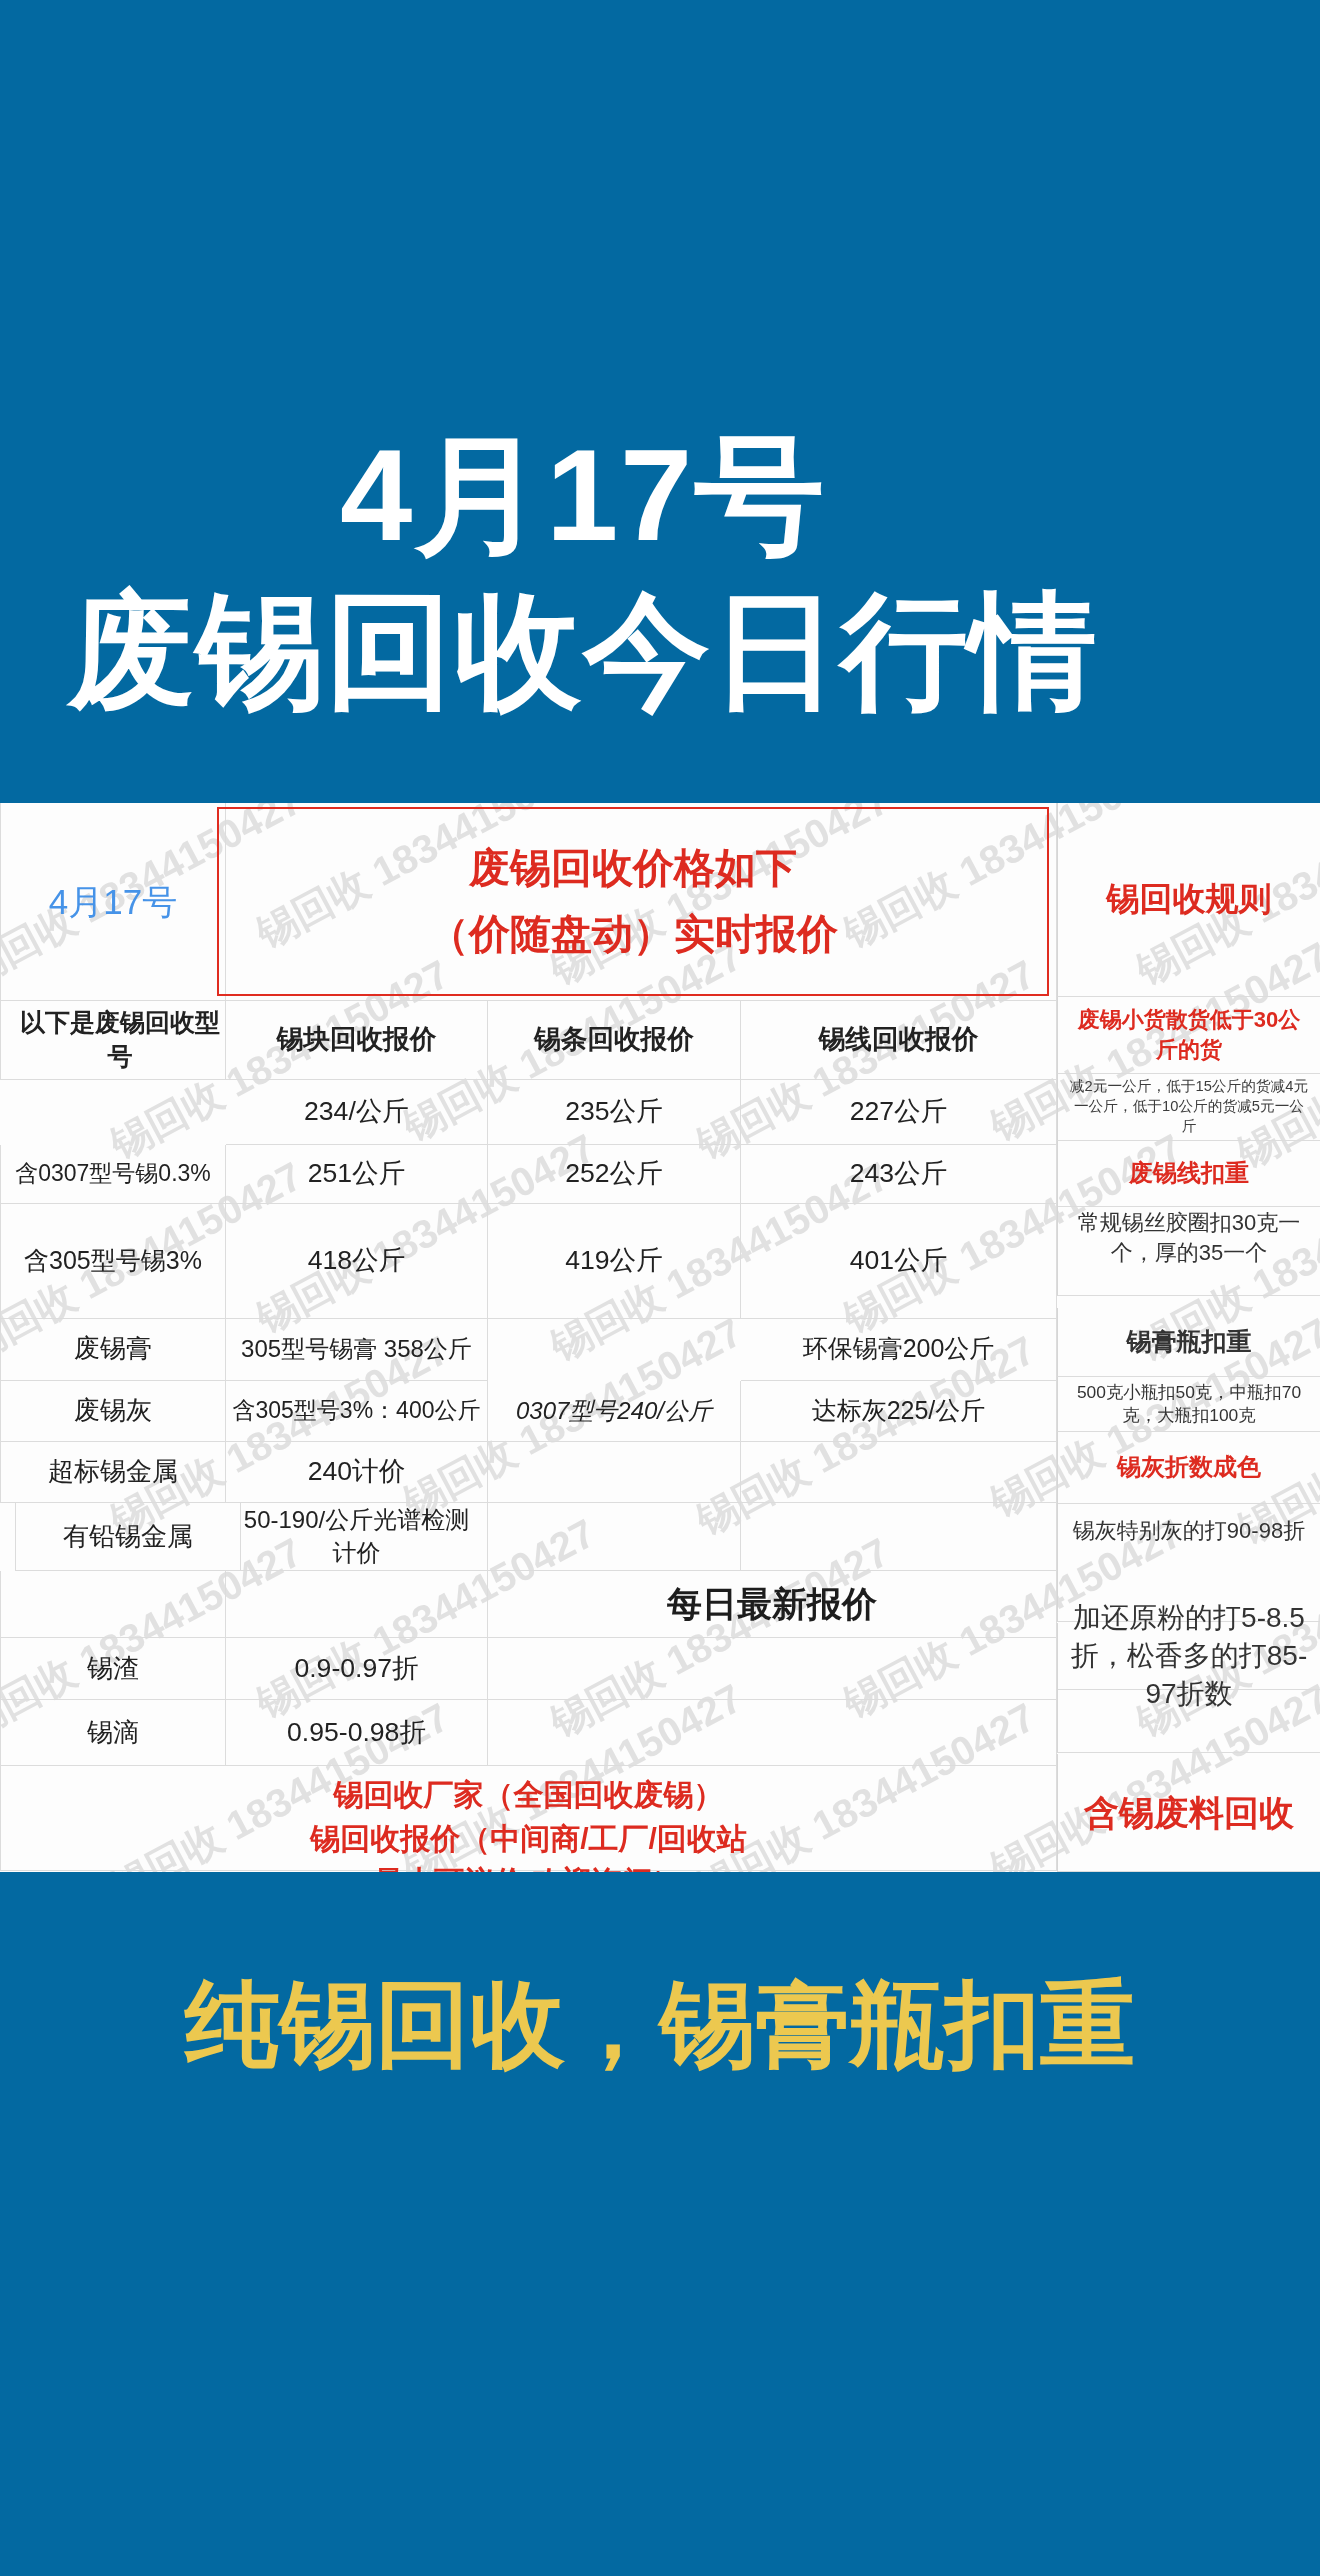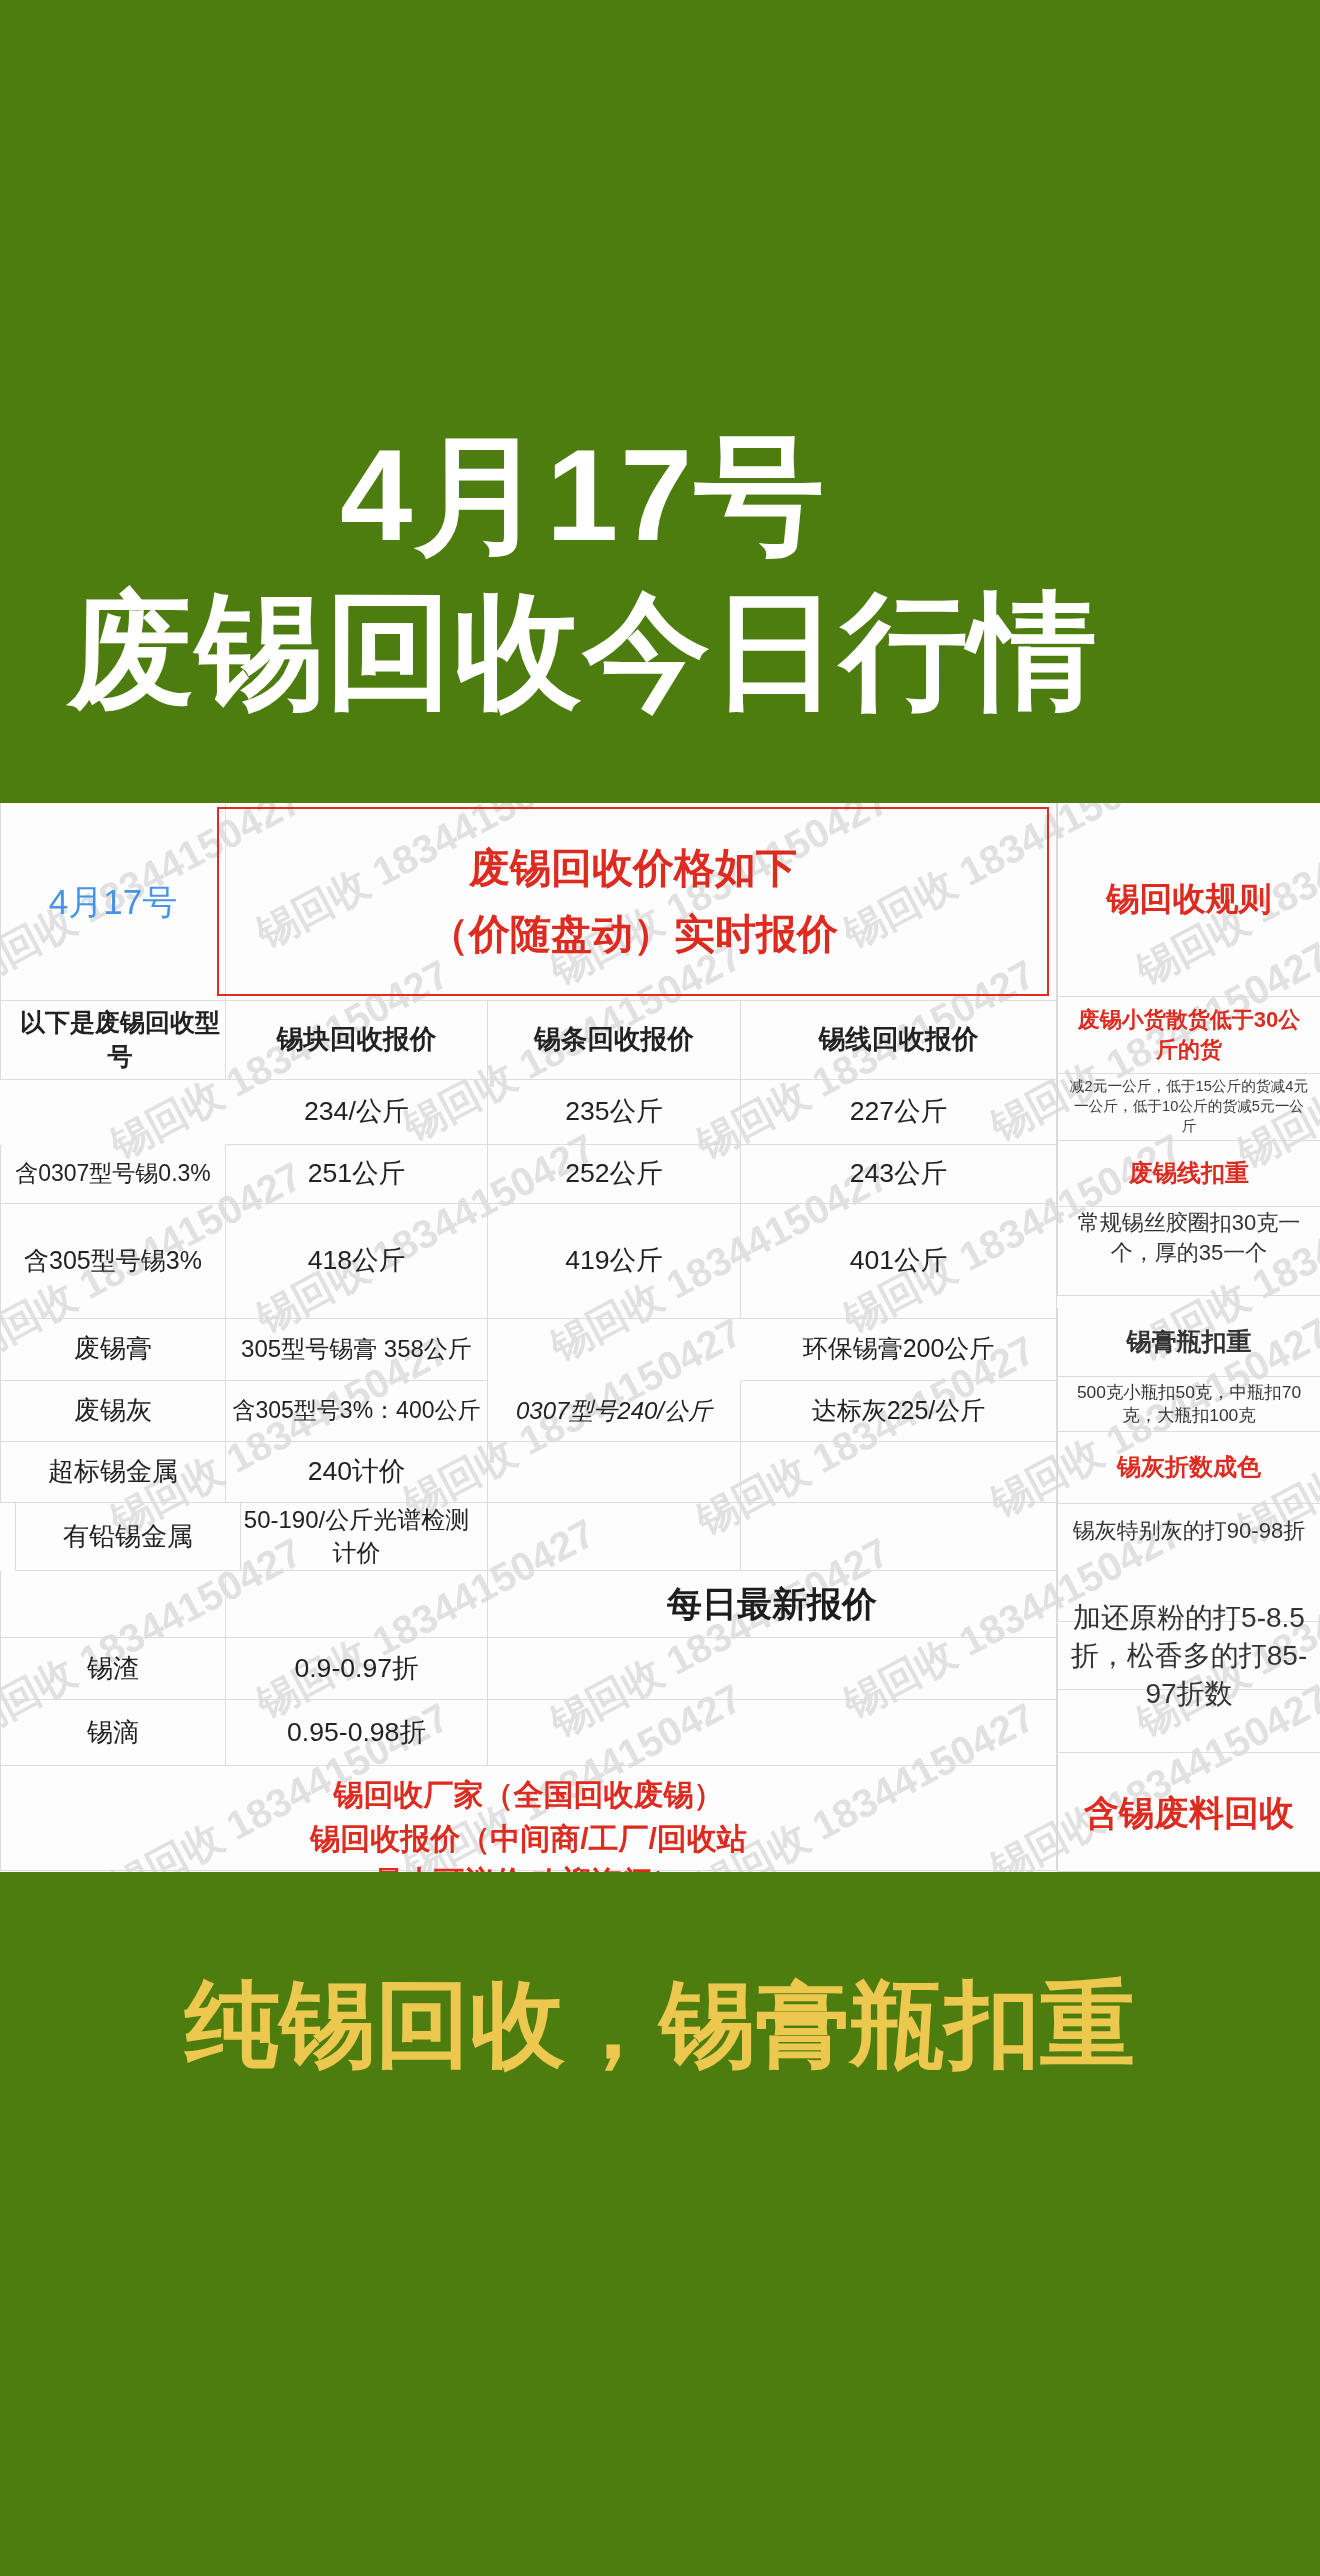--- a/index.html
+++ b/index.html
@@ -1,16 +1,16 @@
 <!DOCTYPE html>
 <html style="font-size:14.7px"><head>
 <meta charset="utf-8">
 <style>
   html,body{margin:0;padding:0;background:#000;}
-  .page{position:relative;width:1320px;height:2576px;background:#4d7c0f;overflow:hidden;
+  .page{position:relative;width:1320px;height:2576px;background:#0369a1;overflow:hidden;
         font-family:"Liberation Sans","DejaVu Sans",sans-serif;margin:0 auto;}
   
   .title-line{position:absolute;left:0;width:1166px;text-align:center;color:#ffffff;
               font-weight:900;letter-spacing:1.8px;white-space:nowrap;z-index:3;}
   .title-1{top:409px;font-size:130px;}
   .title-2{top:568px;font-size:127px;}
   
   .table-area{position:absolute;left:0;top:803px;width:1320px;height:1069px;
               background:#fdfdfd;overflow:hidden;z-index:2;}
   .wm{position:absolute;z-index:1;font-size:40px;font-weight:600;color:rgba(128,128,128,0.22);

